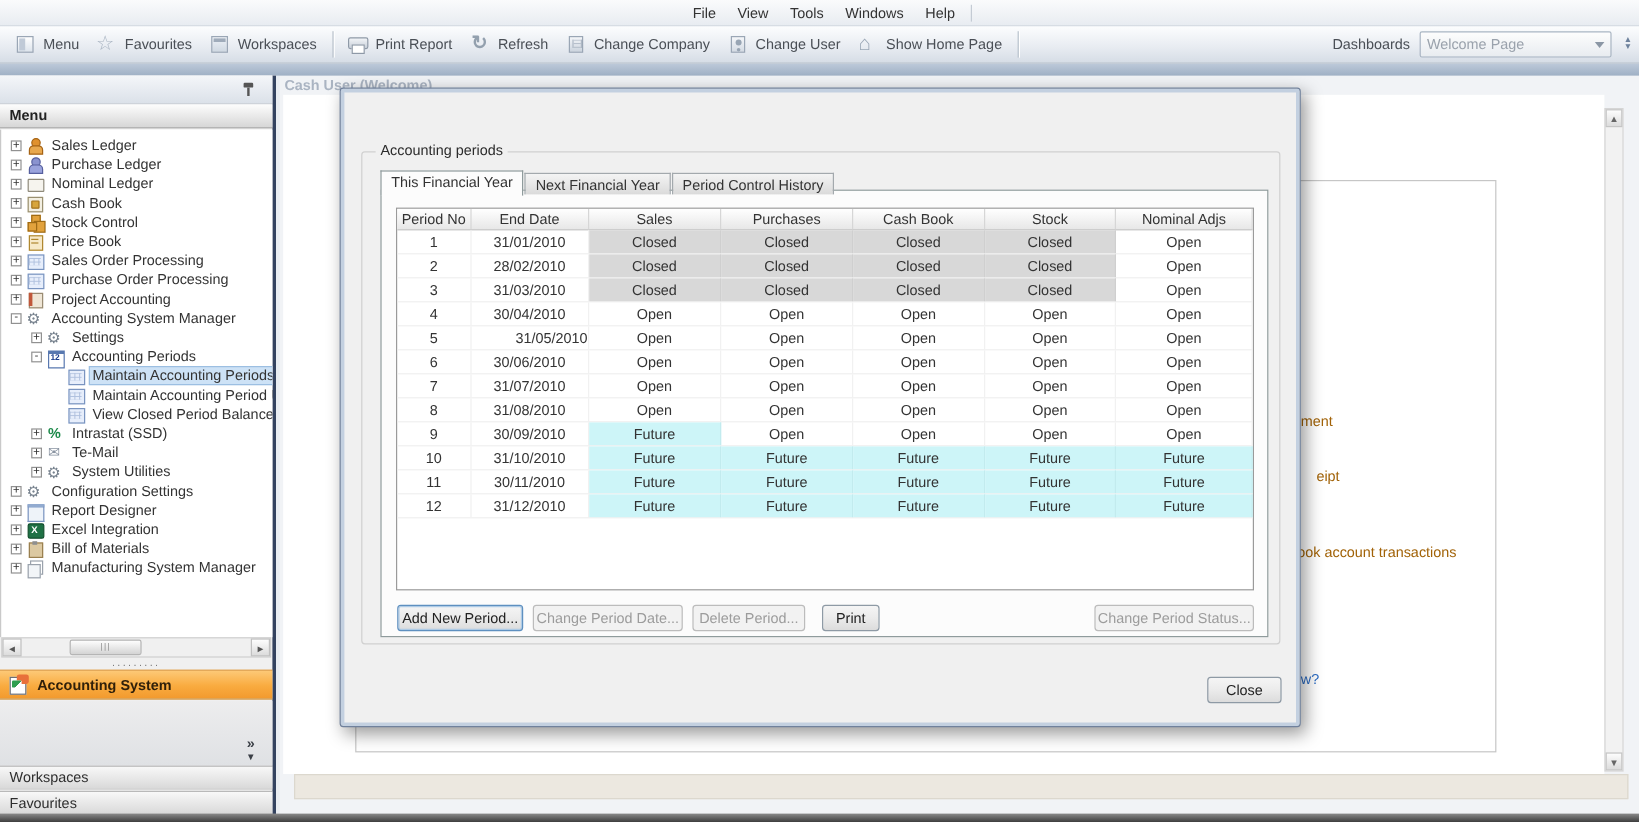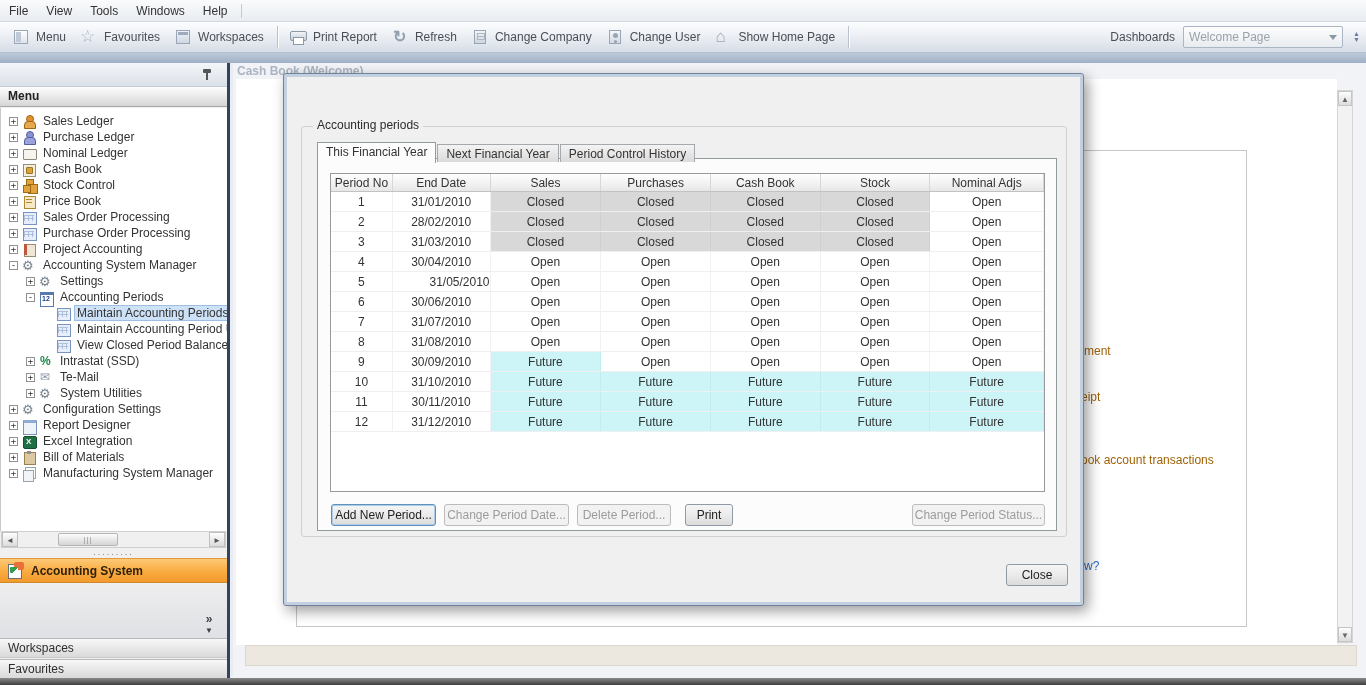--- a/index.html
+++ b/index.html
@@ -3,21 +3,21 @@
 <meta charset="utf-8">
 <style>
   * { margin:0; padding:0; box-sizing:border-box; }
   html,body { width:1366px; height:685px; overflow:hidden; }
   body { font-family:"Liberation Sans", sans-serif; font-size:12px; color:#333; background:#fff; }
   #app { position:relative; width:1366px; height:685px; background:#e9edf2; overflow:hidden; }
 
   
   .menubar { position:absolute; left:0; top:0; width:1366px; height:22px;
     background:linear-gradient(#fafbfc,#e8ecf1); border-bottom:1px solid #d3d9e0;
-    display:flex; align-items:center; padding-left:0; z-index:6; }
+    display:flex; align-items:center; padding-left:16px; z-index:6;justify-content:center; }
   .menu-item { padding:2px 9px; color:#333; cursor:default; }
   .menubar .mb-sep { width:1px; height:14px; background:#c4cbd4; margin:0 4px; }
   .menubar-right { position:absolute; right:4px; top:1px; display:flex; align-items:center; gap:8px;margin-top:28px; }
   .search-label { color:#444; }
   .search-input { width:132px; height:18px; border:1px solid #b4c0cd; background:#fff; font:inherit; padding:0 3px; }
 
   
   .toolbar { position:absolute; left:0; top:22px; width:1366px; height:31px;
     background:linear-gradient(#fcfdfe,#e7ebf1 60%,#d6dde6); border-bottom:1px solid #b6c0cc;
     display:flex; align-items:center; padding-left:6px; z-index:6; }
@@ -254,26 +254,26 @@
       <span class="tb-overflow">
           <span>▲</span>
           <span>▼</span>
         </span>
     </div>
   </div>
 
   <div class="top-band"></div>
 
   <div class="main-region">
-    <span class="mdi-title">Cash Book (Welcome)</span>
+    <span class="mdi-title">Cash User (Welcome)</span>
     <div class="white-page"></div>
     <div class="inner-panel"></div>
     <div class="fragments">
       <span class="frag" style="left:851px; top:281px;">ment</span>
-      <span class="frag" style="left:848px; top:327px;">eipt</span>
+      <span class="frag" style="left:848px; top:327px;padding-left:16px;">eipt</span>
       <span class="frag" style="left:848px; top:390px;">ook account transactions</span>
       <span class="frag frag-link" style="left:851px; top:496px;">w?</span>
     </div>
     <div class="mdi-vscroll">
       <span class="va up">▲</span>
       <span class="va dn">▼</span>
     </div>
     <div class="status-strip"></div>
   </div>
 

